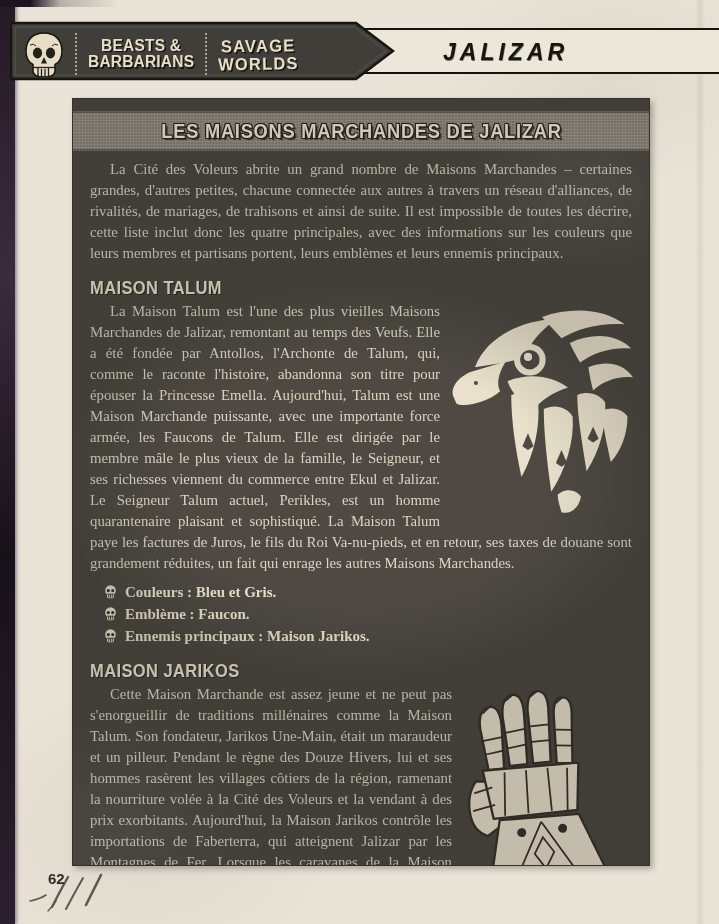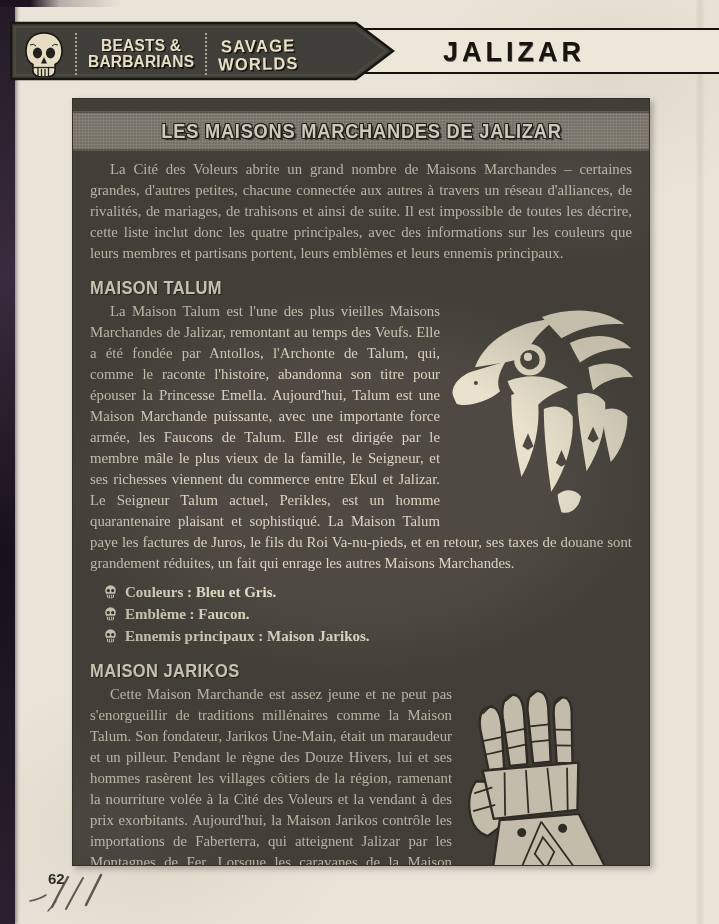--- a/index.html
+++ b/index.html
@@ -31,22 +31,23 @@
   
   .chapter-strip{
     position:absolute; left:348px; right:0; top:28px; height:46px;
     background:#ece7d9;
     border-top:2px solid #14120e; border-bottom:2px solid #14120e;
     z-index:1;
   }
   .chapter-title{
     position:absolute; left:95px; top:0; height:48px; line-height:44px;
     font-family:"Liberation Sans", sans-serif;
-    font-weight:700; font-size:27px; letter-spacing:4px; color:#17150f;
+    font-weight:700; font-size:23px; letter-spacing:4px; color:#17150f;
     text-shadow:0.5px 0.5px 0 rgba(23,21,15,0.55);
+    font-style:italic;
   }
   .banner{
     position:absolute; left:10px; top:21px; width:385px; height:60px; z-index:2;
   }
   .banner svg.banner-shape{ position:absolute; left:0; top:0; }
   .banner-content{
     position:absolute; left:0; top:0; width:347px; height:60px;
     display:flex; align-items:center; padding:6px 6px 0 14px;
   }
   .divider{

